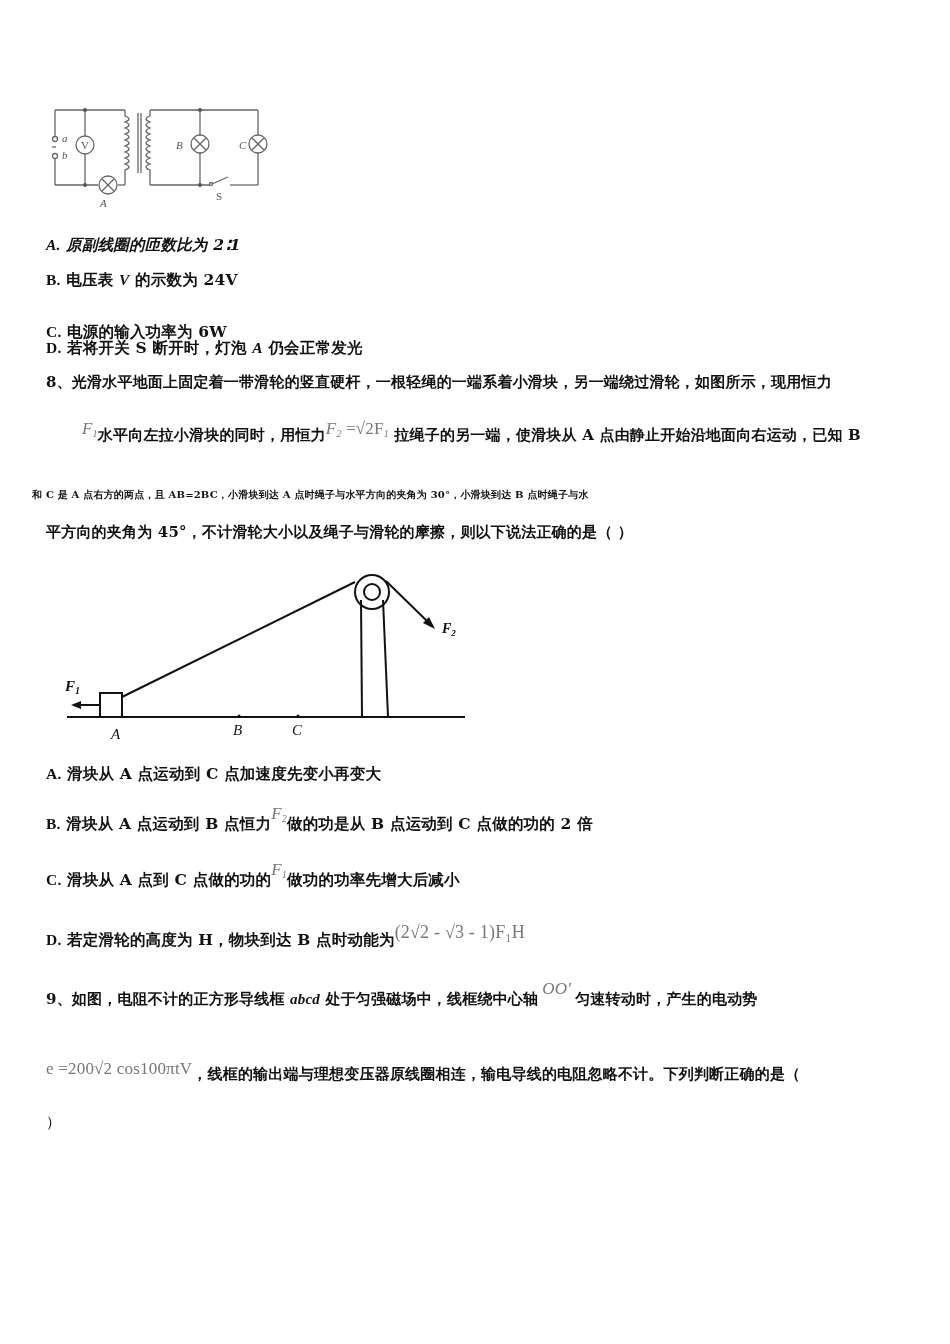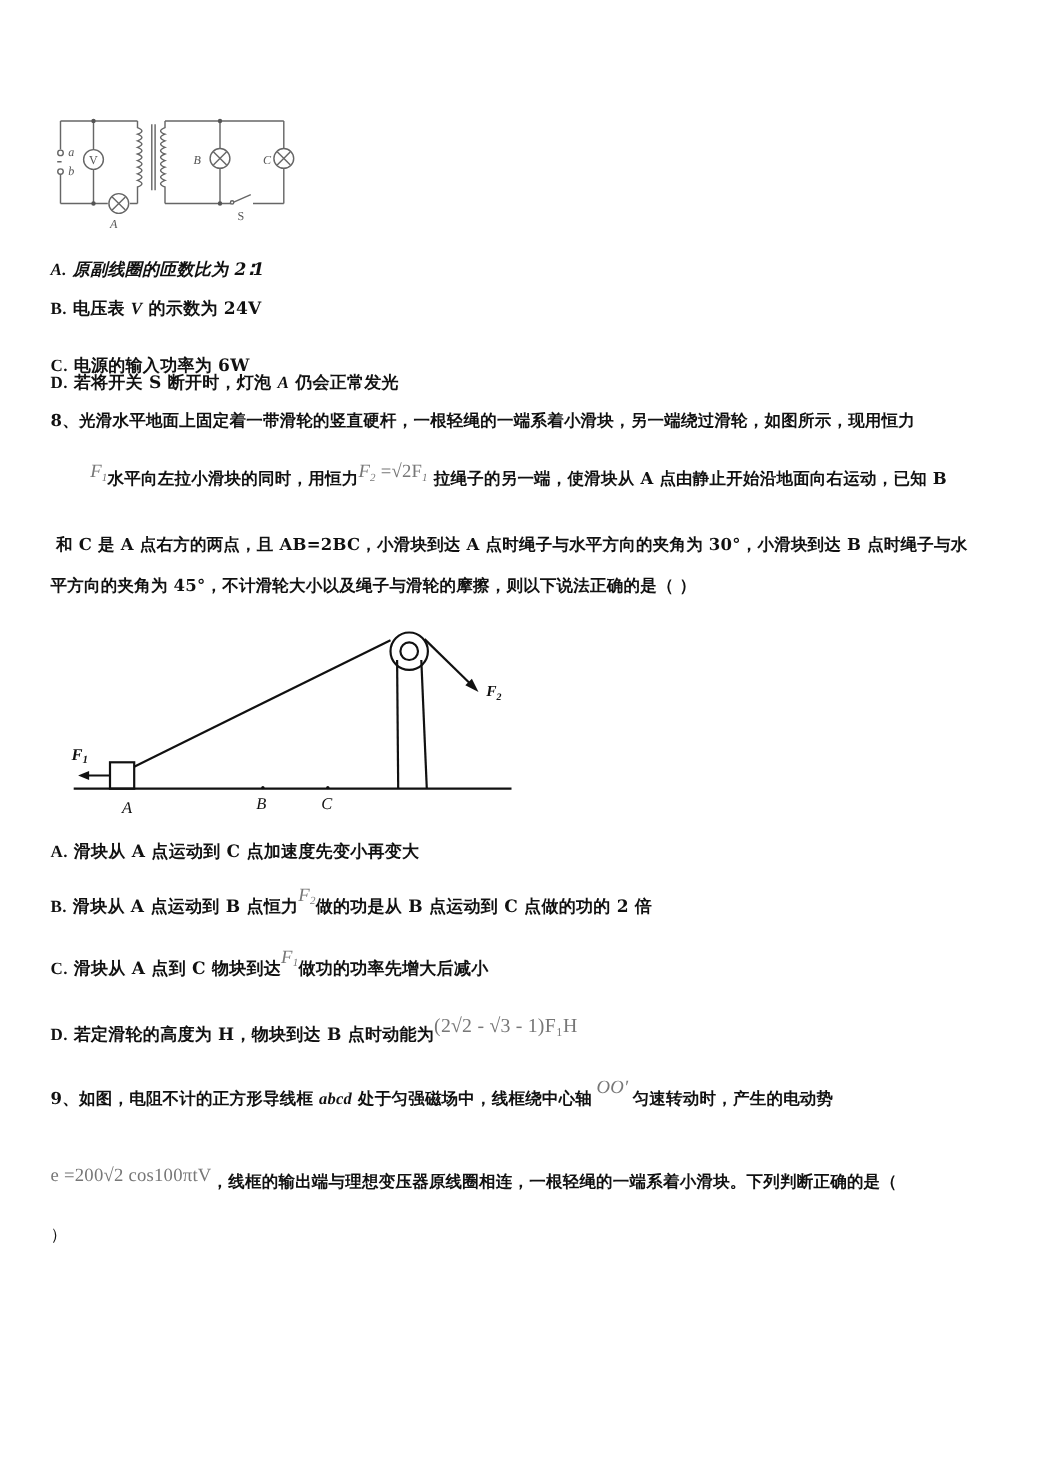--- a/index.html
+++ b/index.html
@@ -95,21 +95,21 @@
   <span>若将开关 S 断开时，灯泡 </span><span class="latin it">A</span><span> 仍会正常发光</span>
 </div>
 
 <div class="abs line" style="left:46px;top:372px;font-size:15px;">8、光滑水平地面上固定着一带滑轮的竖直硬杆，一根轻绳的一端系着小滑块，另一端绕过滑轮，如图所示，现用恒力</div>
 
 <div class="abs line" style="left:46px;top:425px;font-size:15px;margin-left:36px;">
   <span class="math it" style="position:relative;top:-6px;"><span>F</span><sub>1</sub></span><span>水平向左拉小滑块的同时，用恒力</span><span class="math it" style="position:relative;top:-6px;"><span>F</span><sub>2</sub><span style="font-style:normal"> =√2F</span><sub>1</sub></span>
   <span>拉绳子的另一端，使滑块从 A 点由静止开始沿地面向右运动，已知 B</span>
 </div>
 
-<div class="abs line" style="left:51px;top:485px;font-size:15px;">和 C 是 A 点右方的两点，且 AB=2BC，小滑块到达 A 点时绳子与水平方向的夹角为 30°，小滑块到达 B 点时绳子与水</div>
+<div class="abs line" style="left:32px;top:485px;font-size:10px;">和 C 是 A 点右方的两点，且 AB=2BC，小滑块到达 A 点时绳子与水平方向的夹角为 30°，小滑块到达 B 点时绳子与水</div>
 <div class="abs line" style="left:46px;top:522px;font-size:15px;">平方向的夹角为 45°，不计滑轮大小以及绳子与滑轮的摩擦，则以下说法正确的是（    ）</div>
 
 <svg class="abs" style="left:55px;top:565px;" width="420" height="185" viewBox="0 0 420 185">
   <g stroke="#111" stroke-width="2" fill="none">
     <line x1="12" y1="152" x2="410" y2="152"></line>
     <rect x="45" y="128" width="22" height="24"></rect>
     <line x1="67" y1="132" x2="300" y2="17"></line>
     <circle cx="317" cy="27" r="17"></circle>
     <circle cx="317" cy="27" r="8"></circle>
     <line x1="306" y1="35" x2="307" y2="152"></line>
@@ -133,26 +133,26 @@
 <div class="abs line" style="left:46px;top:764px;">
   <span class="opt-letter">A.</span>
   <span>滑块从 A 点运动到 C 点加速度先变小再变大</span>
 </div>
 <div class="abs line" style="left:46px;top:814px;">
   <span class="opt-letter">B.</span>
   <span>滑块从 A 点运动到 B 点恒力</span><span class="math it" style="position:relative;top:-10px;"><span>F</span><sub>2</sub></span><span>做的功是从 B 点运动到 C 点做的功的 2 倍</span>
 </div>
 <div class="abs line" style="left:46px;top:870px;">
   <span class="opt-letter">C.</span>
-  <span>滑块从 A 点到 C 物块到达</span><span class="math it" style="position:relative;top:-10px;"><span>F</span><sub>1</sub></span><span>做功的功率先增大后减小</span>
+  <span>滑块从 A 点到 C 点做的功的</span><span class="math it" style="position:relative;top:-10px;"><span>F</span><sub>1</sub></span><span>做功的功率先增大后减小</span>
 </div>
 <div class="abs line" style="left:46px;top:929px;">
   <span class="opt-letter">D.</span>
   <span>若定滑轮的高度为 H，物块到达 B 点时动能为</span><span class="math big" style="position:relative;top:-7px;">(2√2 - √3 - 1)F₁H</span>
 </div>
 
 <div class="abs line" style="left:46px;top:989px;font-size:15px;">
   <span>9、如图，电阻不计的正方形导线框 </span><span class="latin it">abcd</span><span> 处于匀强磁场中，线框绕中心轴</span><span class="math it" style="position:relative;top:-10px;padding:0 4px;">OO′</span><span>匀速转动时，产生的电动势</span>
 </div>
 <div class="abs line" style="left:46px;top:1064px;font-size:15px;">
-  <span class="math" style="position:relative;top:-5px;">e =200√2 cos100πtV</span><span>，线框的输出端与理想变压器原线圈相连，一根轻绳的一端系着小滑块。下列判断正确的是（</span>
+  <span class="math" style="position:relative;top:-5px;">e =200√2 cos100πtV</span><span>，线框的输出端与理想变压器原线圈相连，输电导线的电阻忽略不计。下列判断正确的是（</span>
 </div>
 <div class="abs line" style="left:46px;top:1112px;font-size:15px;font-weight:normal;">）</div>
 
 </body></html>

